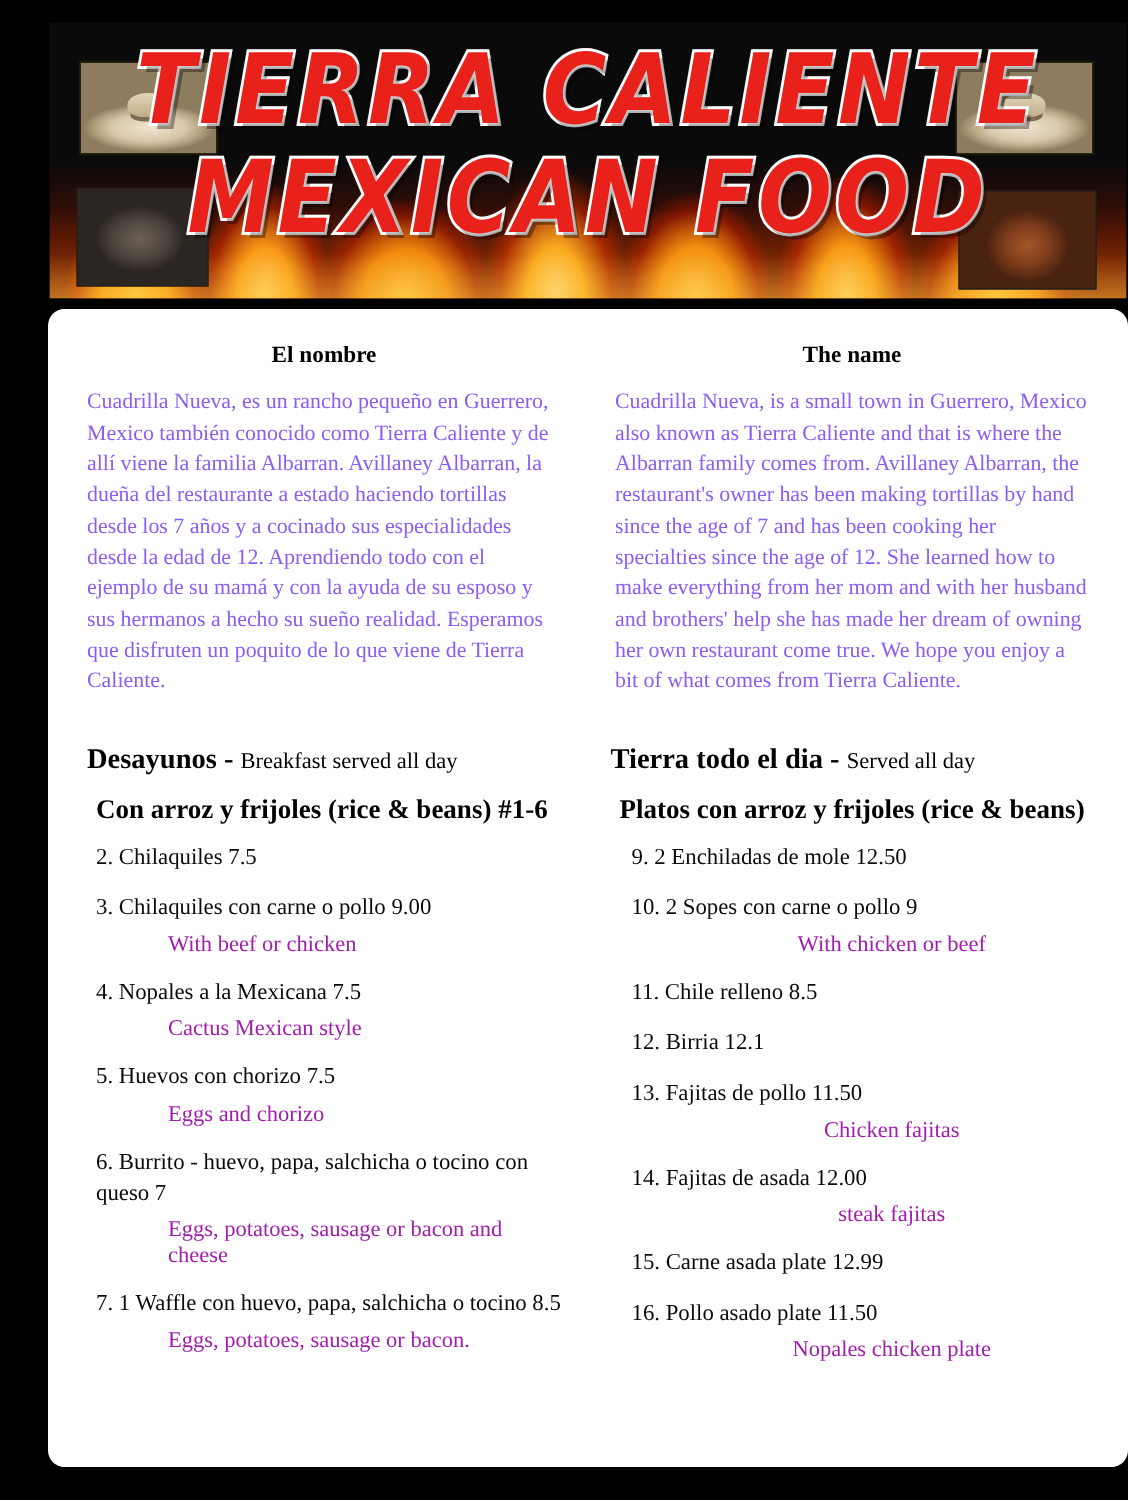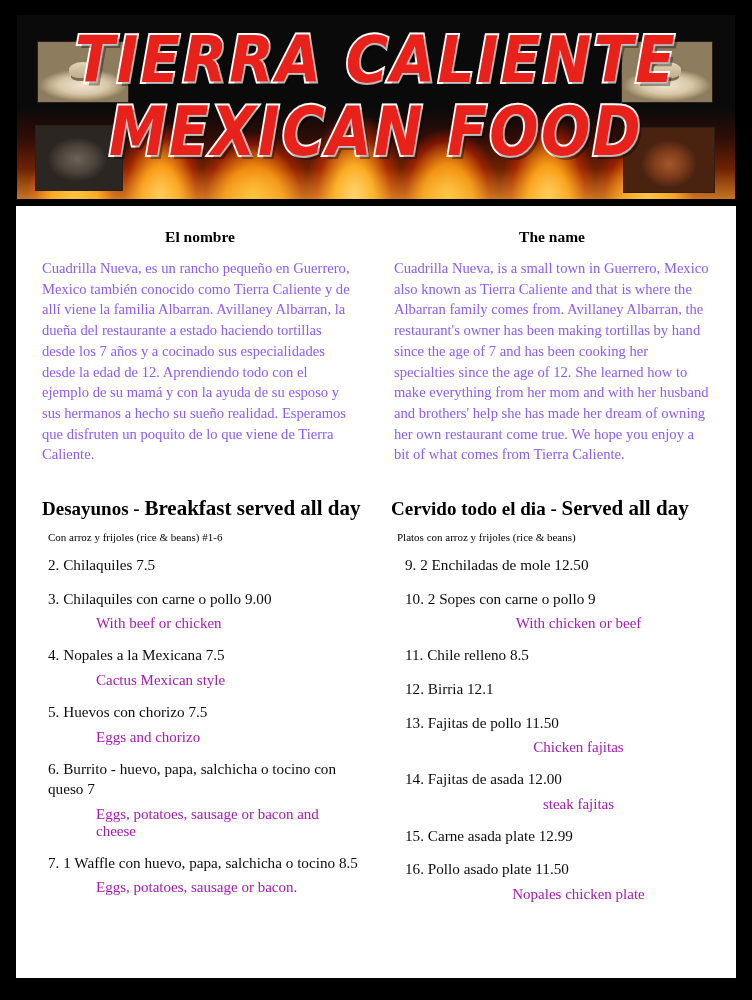--- a/index.html
+++ b/index.html
@@ -9,21 +9,21 @@
     height: 1000px;
     background: #000000;
     font-family: "Liberation Serif", serif;
     overflow: hidden;
   }
   .page {
     position: relative;
     width: 752px;
     height: 704px;
     background: #000000;
-    padding: 14px 16px 0 16px;
+    padding: 14px 16px 0 32px;
   }
 
   
   .banner {
     position: relative;
     width: 720px;
     height: 186px;
     background: #0b0a0a;
     overflow: hidden;
     border: 1px solid #000;
@@ -110,20 +110,21 @@
   .title-line-2 { font-size: 50px; margin-top: 24px; transform: scale(1.16, 1.34); transform-origin: center top; }
 
   
   .sheet {
     position: relative;
     width: 720px;
     background: #ffffff;
     margin-top: 6px;
     padding: 22px 26px 14px 26px;
     height: 772px;
+    border-radius: 11px;
   }
 
   .intro {
     display: flex;
     gap: 36px;
   }
   .intro-col { width: 50%; }
   .intro-head {
     text-align: center;
     font-weight: bold;
@@ -144,26 +145,26 @@
     margin-top: 30px;
   }
   .menu-col { width: 50%; }
   .menu-title {
     font-size: 19px;
     font-weight: bold;
     margin-bottom: 10px;
     line-height: 1.25;
   }
   .menu-title .sub {
-    font-size: 21px;
-    font-weight: bold;
+    font-size: 15px;
+    font-weight: normal;
   }
   .menu-subtitle {
-    font-size: 11px;
-    font-weight: normal;
+    font-size: 18px;
+    font-weight: bold;
     margin: 2px 0 12px 6px;
   }
   .menu-list { list-style: none; margin: 0; padding: 0; }
   .menu-item {
     font-size: 15.2px;
     line-height: 1.35;
     margin: 0 0 13px 6px;
     color: #0b0b0b;
   }
   .menu-desc {
@@ -233,21 +234,21 @@
           <li class="menu-desc">Eggs and chorizo</li>
           <li class="menu-item">6. Burrito - huevo, papa, salchicha o tocino con queso  7</li>
           <li class="menu-desc">Eggs, potatoes, sausage or  bacon and cheese</li>
           <li class="menu-item">7. 1 Waffle con huevo, papa, salchicha o tocino  8.5</li>
           <li class="menu-desc">Eggs, potatoes, sausage or bacon.</li>
         </ul>
       </div>
 
       <div class="menu-col col-right">
         <div class="menu-title">
-          <span>Cervido todo el dia -</span>
+          <span>Tierra todo el dia -</span>
           <span class="sub">Served all day</span>
         </div>
         <div class="menu-subtitle">Platos con arroz y frijoles (rice &amp; beans)</div>
         <ul class="menu-list">
           <li class="menu-item">9. 2 Enchiladas de mole 12.50</li>
           <li class="menu-item">10. 2 Sopes con carne o pollo  9</li>
           <li class="menu-desc">With chicken or beef</li>
           <li class="menu-item">11. Chile relleno  8.5</li>
           <li class="menu-item">12. Birria  12.1</li>
           <li class="menu-item">13. Fajitas de pollo 11.50</li>

